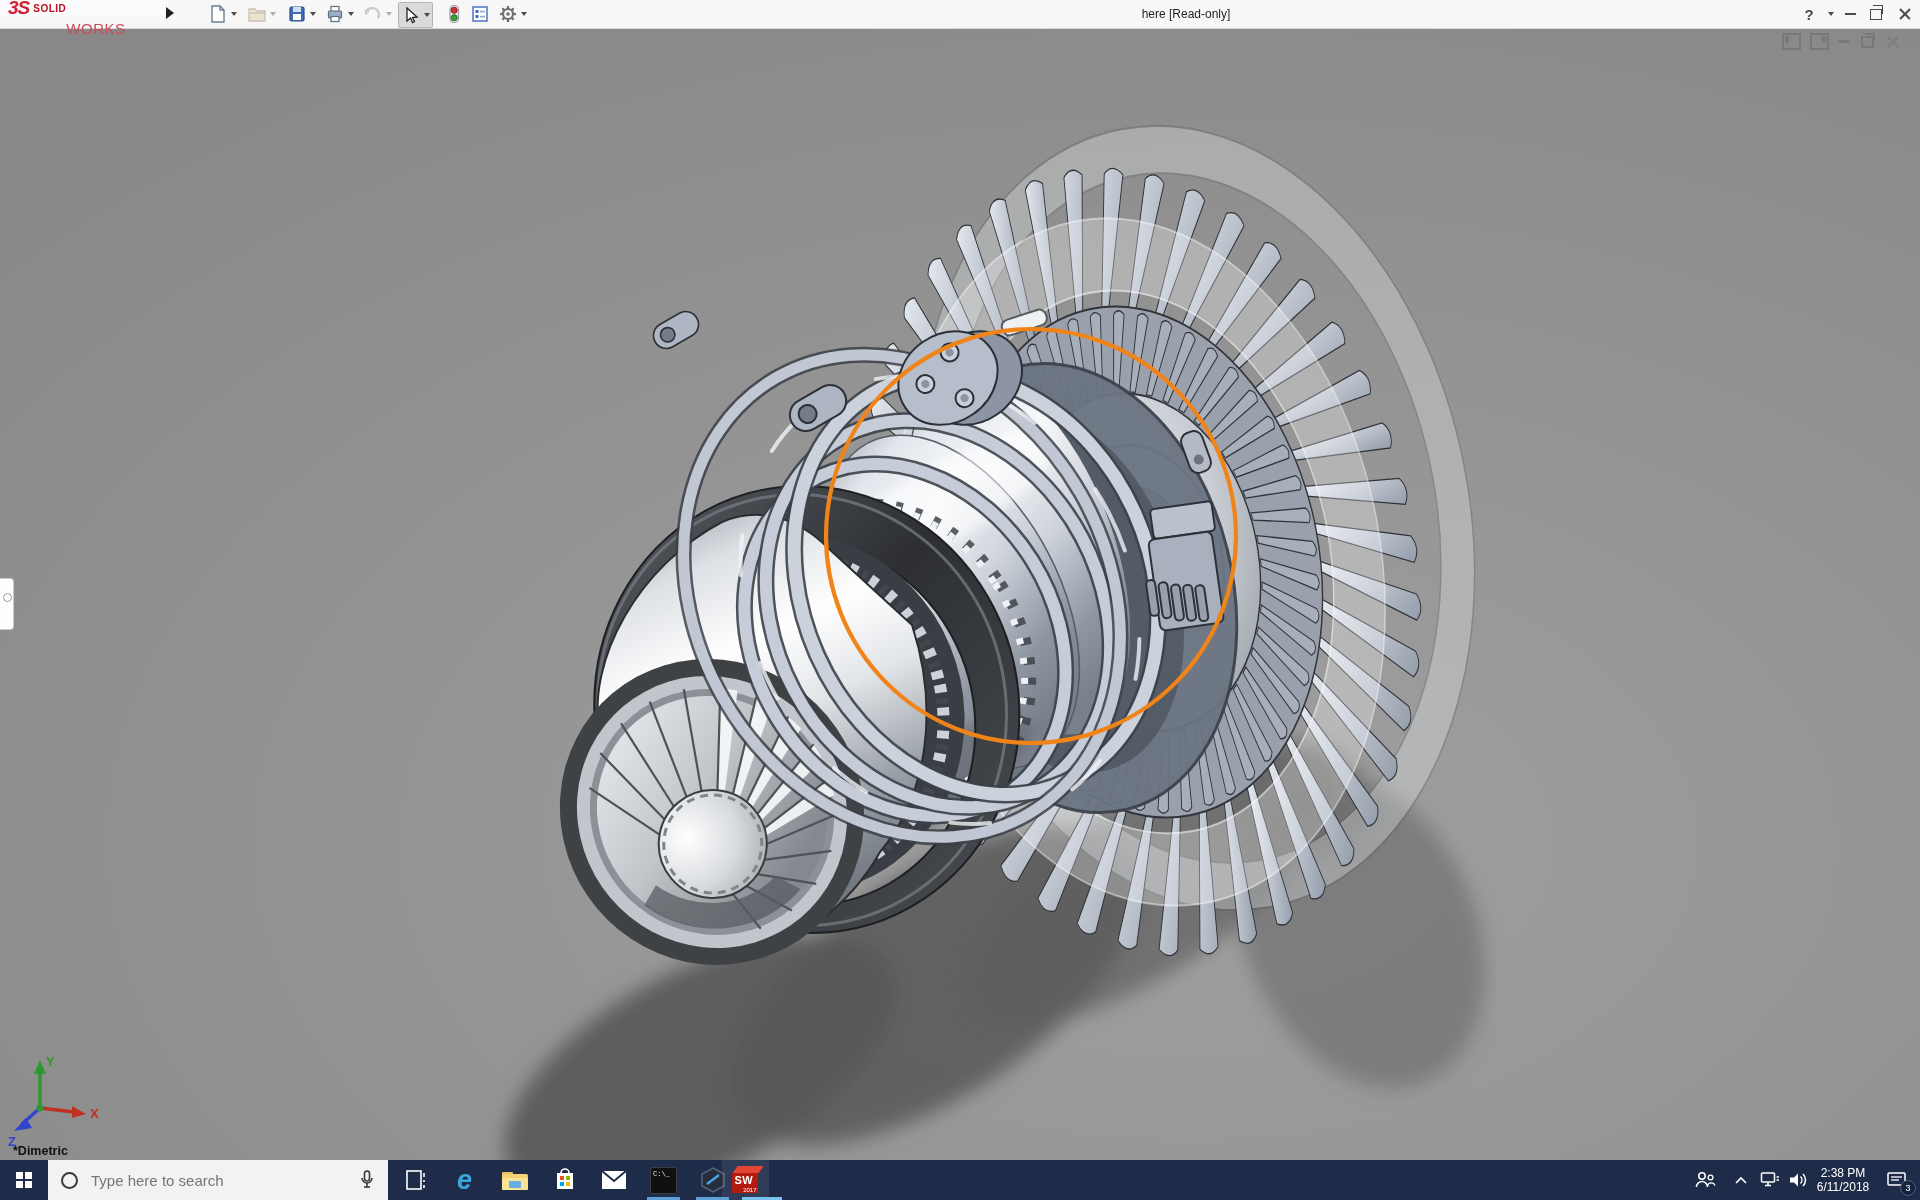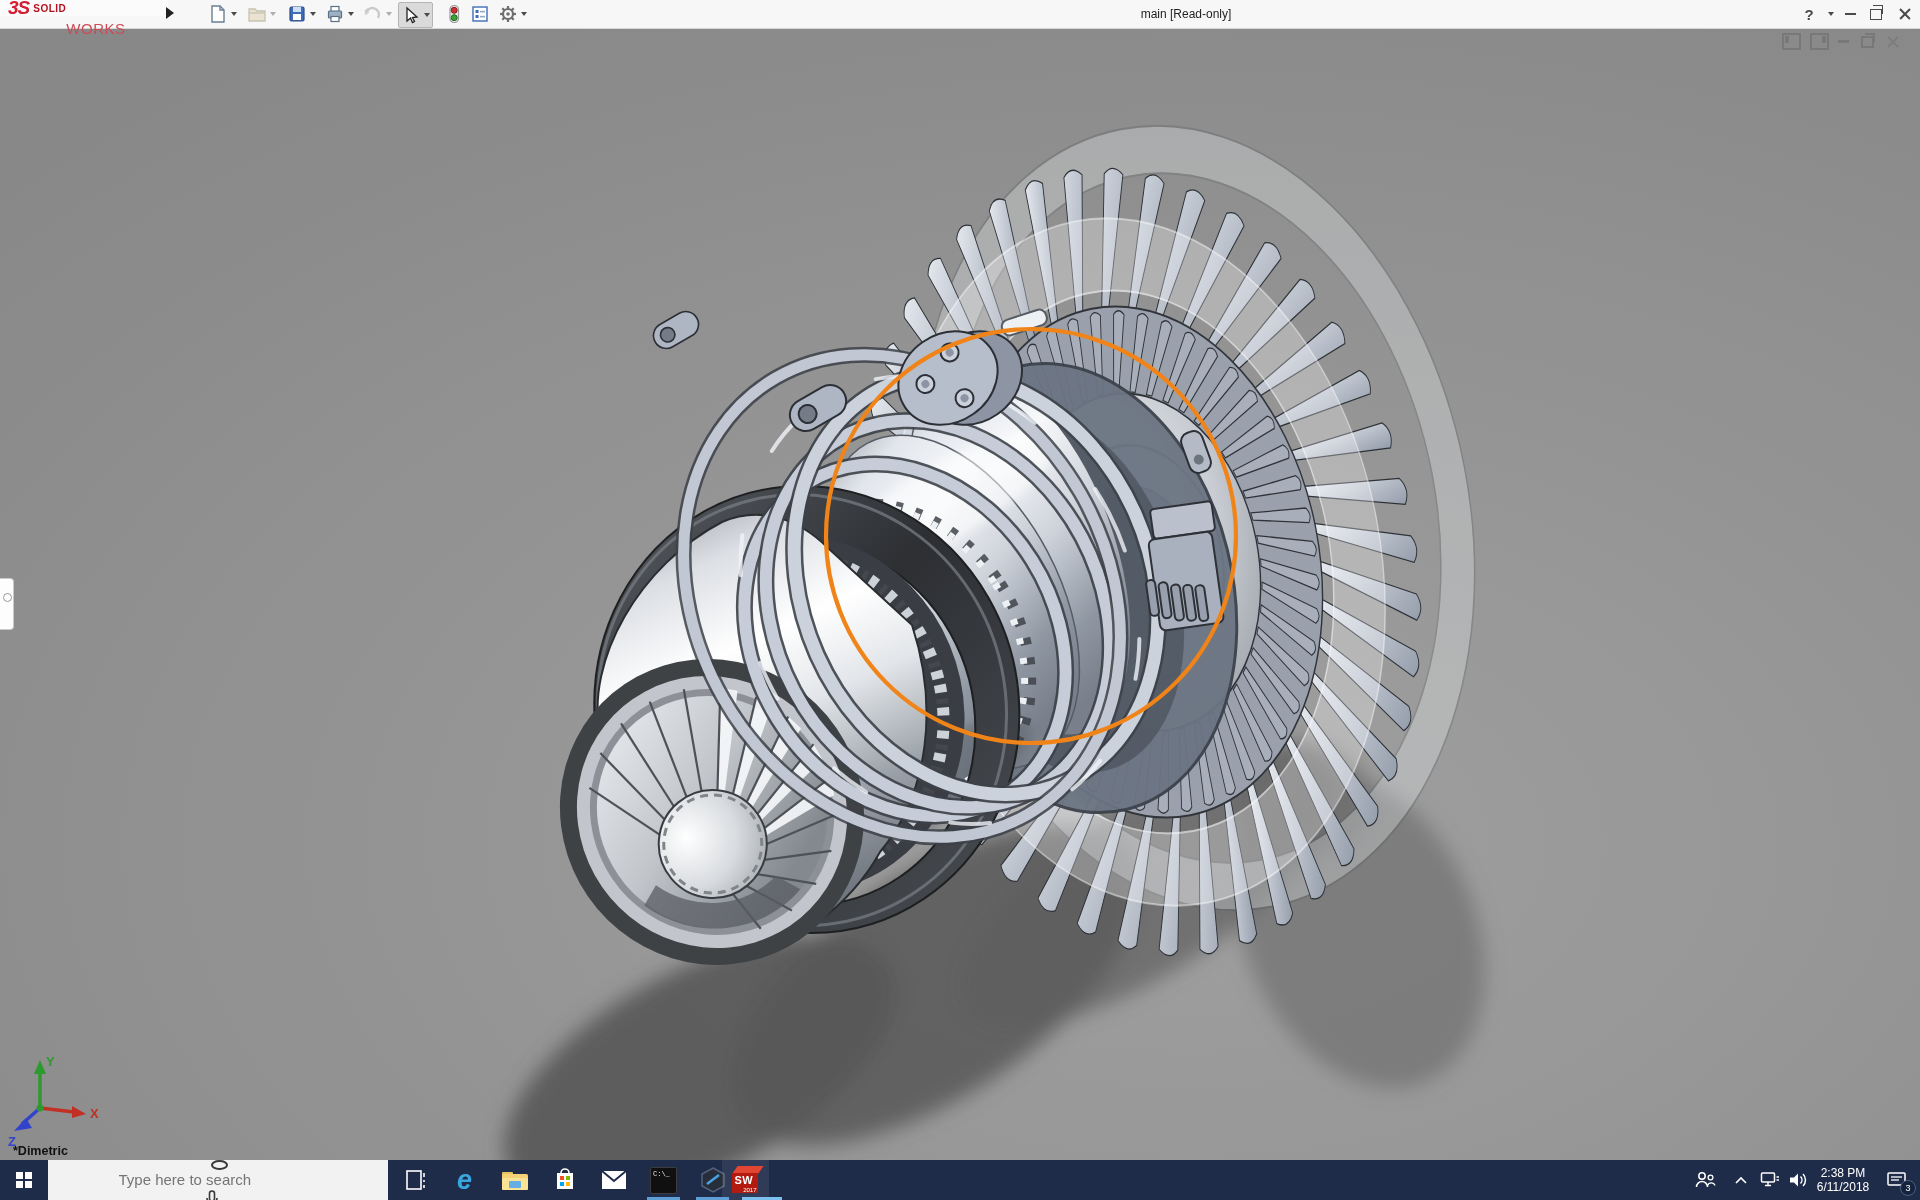--- a/index.html
+++ b/index.html
@@ -56,21 +56,21 @@
 
   .view-label{position:absolute;left:13px;top:1144px;font-size:12.5px;font-weight:bold;color:#111;z-index:10;}
   #triad{position:absolute;left:6px;top:1050px;z-index:10;}
 
   
   .taskbar{position:absolute;left:0;bottom:0;width:1920px;height:40px;background:#1e2b49;z-index:40;}
   .start{position:absolute;left:0;top:0;width:48px;height:40px;display:flex;align-items:center;justify-content:center;}
   .win-logo{display:grid;grid-template-columns:7px 7px;grid-template-rows:7px 7px;gap:1.5px;}
   .win-logo span{background:#fff;}
   .searchbox{position:absolute;left:48px;top:0;width:340px;height:40px;background:#f2f2f2;
-             display:flex;align-items:center;flex-direction:column;}
+             display:flex;align-items:center;}
   .search-ring{width:13px;height:13px;border:2.2px solid #3a3a3a;border-radius:50%;margin:0 11px 0 13px;}
   .search-text{flex:1;border:none;background:transparent;font-size:15px;color:#444;
                font-family:"Liberation Sans",sans-serif;outline:none;}
   .tb-icon{position:absolute;top:0;width:47px;height:40px;display:flex;align-items:center;justify-content:center;}
   .tb-icon.active{background:rgba(255,255,255,.08);}
   .runline{position:absolute;bottom:0;height:3px;background:#5f9fd6;z-index:41;}
   .runline.bright{background:#7cc0ef;}
   .edge-e{font-size:27px;font-weight:bold;color:#39a7dd;font-style:italic;line-height:1;}
   .cmd-box{width:27px;height:27px;background:#101010;border:1px solid #3c3c3c;border-radius:2px;
            color:#e8e8e8;font-family:"Liberation Mono",monospace;font-size:7px;padding:2px 0 0 2px;box-sizing:border-box;}
@@ -451,21 +451,21 @@
           <line x1="13.6" y1="13.6" x2="15.7" y2="15.7"></line>
         <line x1="4.3" y1="15.7" x2="6.4" y2="13.6"></line>
           <line x1="13.6" y1="6.4" x2="15.7" y2="4.3"></line>
       </g>
       <circle cx="10" cy="10" r="5" fill="none" stroke="#6e6e6e" stroke-width="2.2"></circle>
       <circle cx="10" cy="10" r="1.8" fill="#6e6e6e"></circle>
     </svg>
       <span class="caret"></span>
   </div>
 
-  <div class="apptitle">main [Read-only]</div>
+  <div class="apptitle">here [Read-only]</div>
 
   <div class="wctl" style="left:1798px;width:22px">
     <span class="help-q">?</span>
   </div>
   <div class="wctl" style="left:1822px;width:14px">
     <span class="caret"></span>
   </div>
   <div class="wctl" style="left:1838px;width:24px">
     <span class="mini-bar"></span>
   </div>

